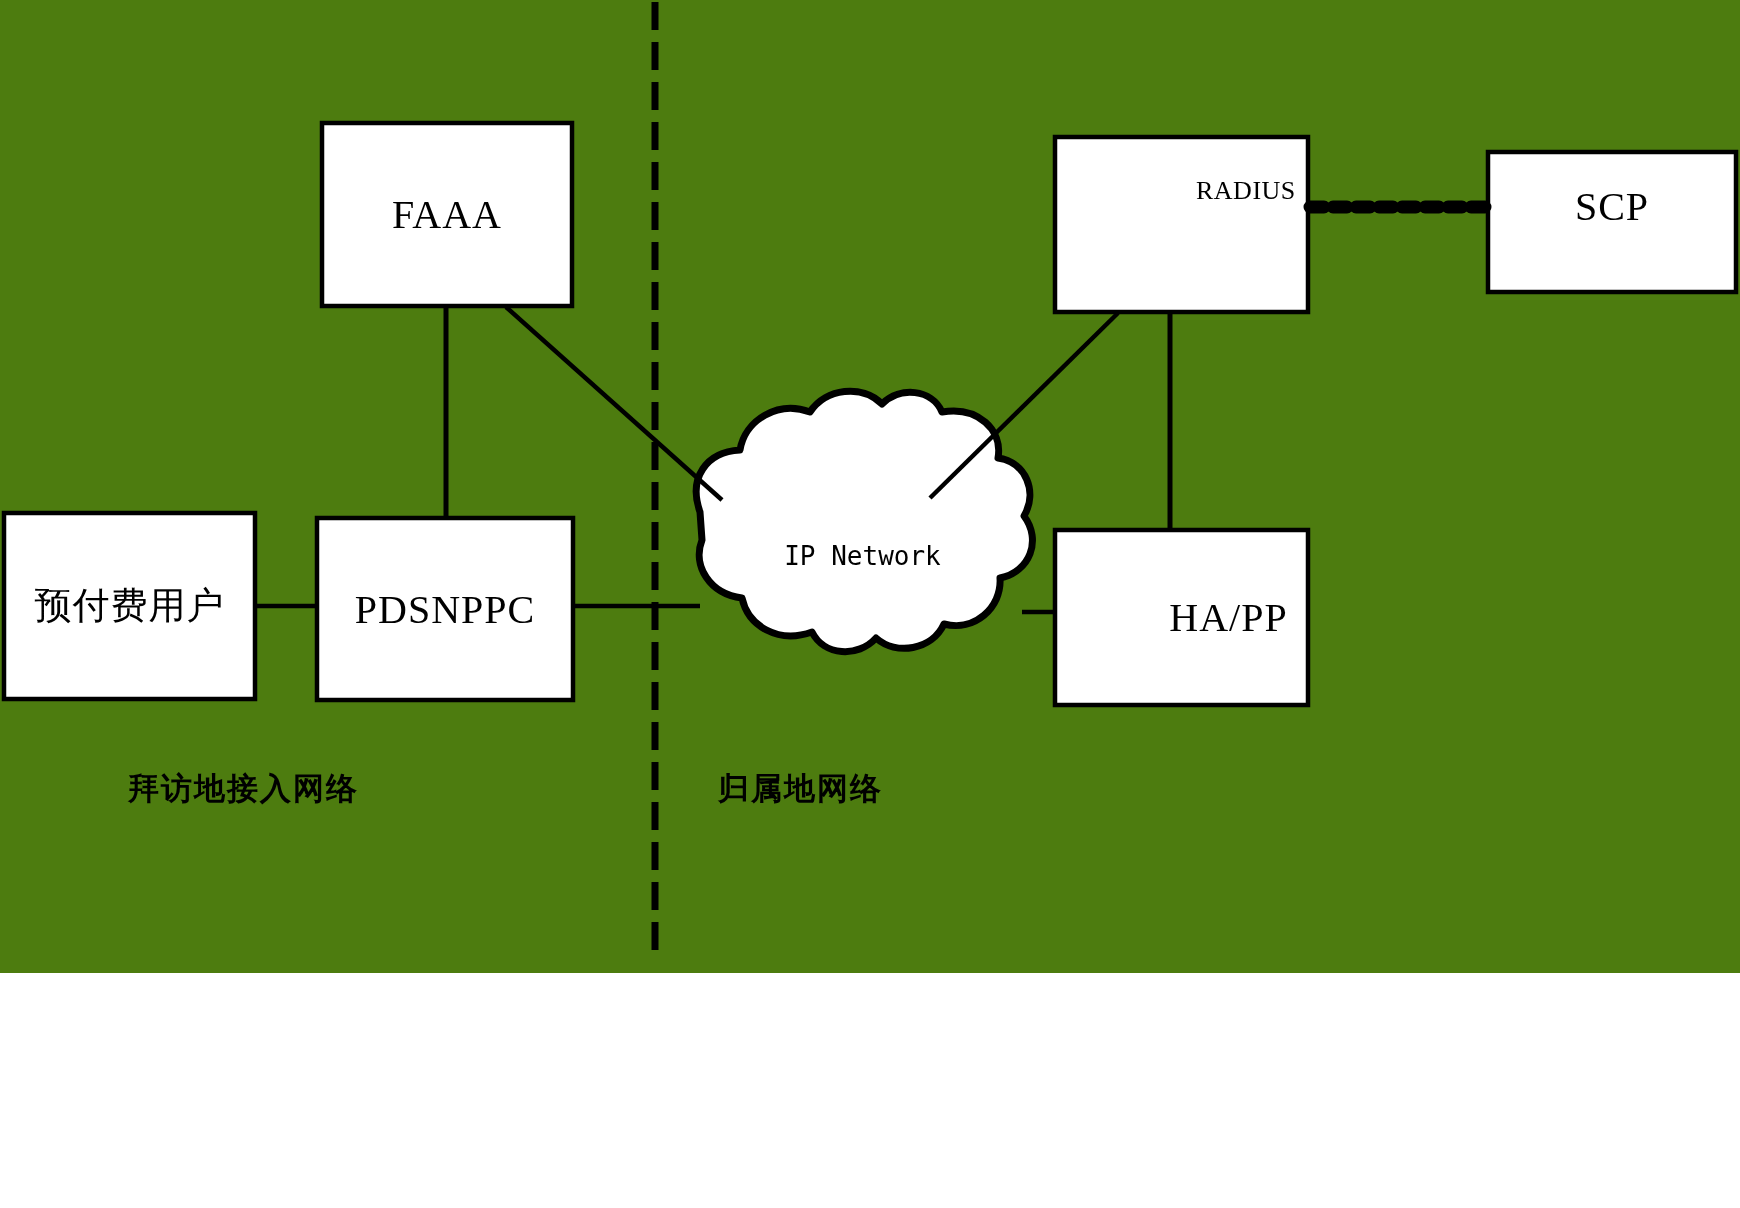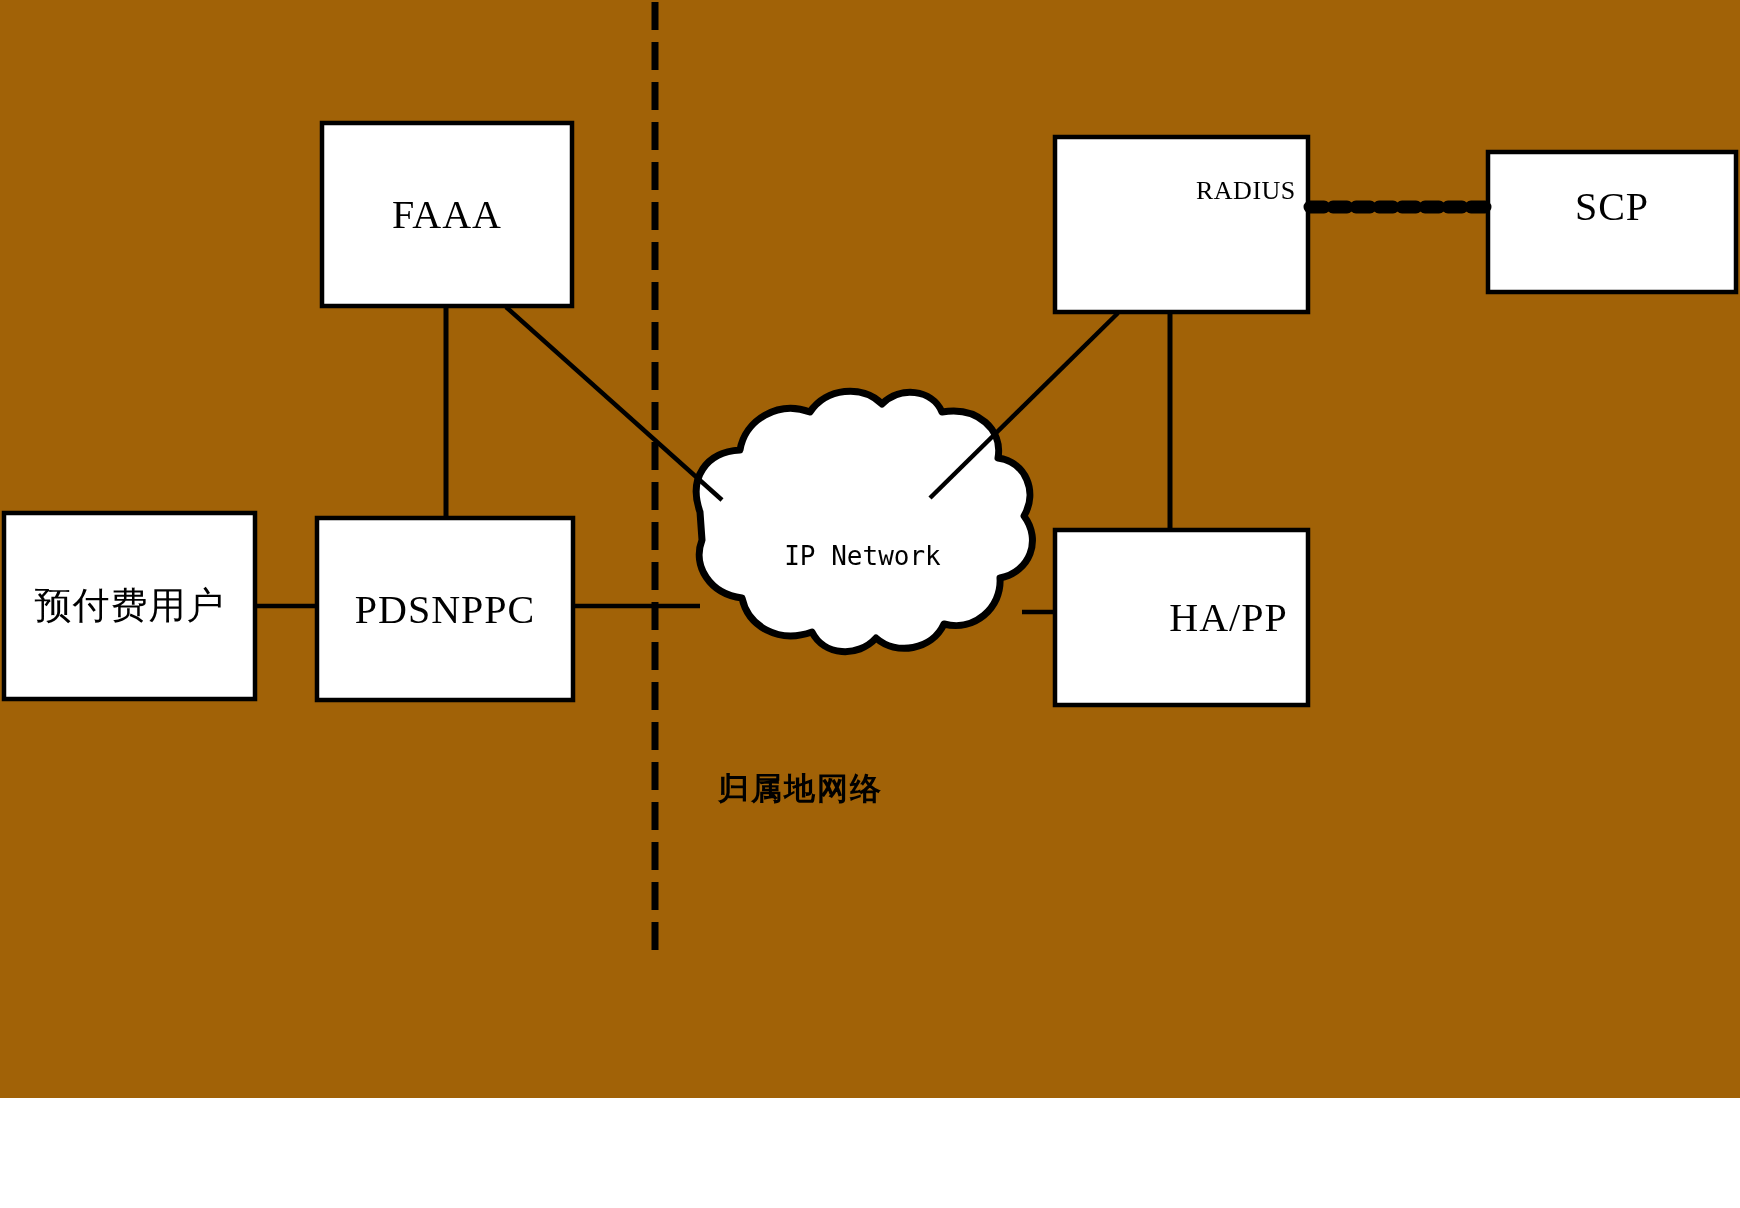--- a/index.html
+++ b/index.html
@@ -4,22 +4,22 @@
 <title>Network Diagram</title>
 <style>
   html, body {
     margin: 0;
     padding: 0;
     background: #ffffff;
   }
   #canvas {
     position: relative;
     width: 1740px;
-    height: 1098px;
-    background: #a16207;
+    height: 973px;
+    background: #4d7c0f;
     overflow: hidden;
     font-family: "Liberation Serif", "DejaVu Serif", serif;
   }
   #diagram-svg {
     position: absolute;
     left: 0;
     top: 0;
     width: 1740px;
     height: 1208px;
   }
@@ -169,20 +169,21 @@
   <div class="node-label cjk-label" style="left:4px; top:513px; width:251px; height:186px; font-size:37px;">预付费用户</div>
 
   <div class="node-label" style="left:317px; top:518px; width:256px; height:182px;">PDSNPPC</div>
 
   <div class="node-label mono-label" style="left:700px; top:500px; width:325px; height:112px;">IP Network</div>
 
   <div class="node-label" style="left:1102px; top:530px; width:253px; height:175px;">HA/PP</div>
 
   <div class="link-label" style="left:1196px; top:176px;">RADIUS</div>
 
+  <div class="zone-label" style="left:128px; top:768px;">拜访地接入网络</div>
 
   <div class="zone-label" style="left:718px; top:768px;">归属地网络</div>
 
   <div class="figure-caption" style="left:758px; top:1118px;">图 1</div>
 
   <div class="hit" style="left:322px; top:123px; width:250px; height:183px;"></div>
   <div class="hit" style="left:1055px; top:137px; width:253px; height:175px;"></div>
   <div class="hit" style="left:1488px; top:152px; width:248px; height:140px;"></div>
   <div class="hit" style="left:4px; top:513px; width:251px; height:186px;"></div>
   <div class="hit" style="left:317px; top:518px; width:256px; height:182px;"></div>

